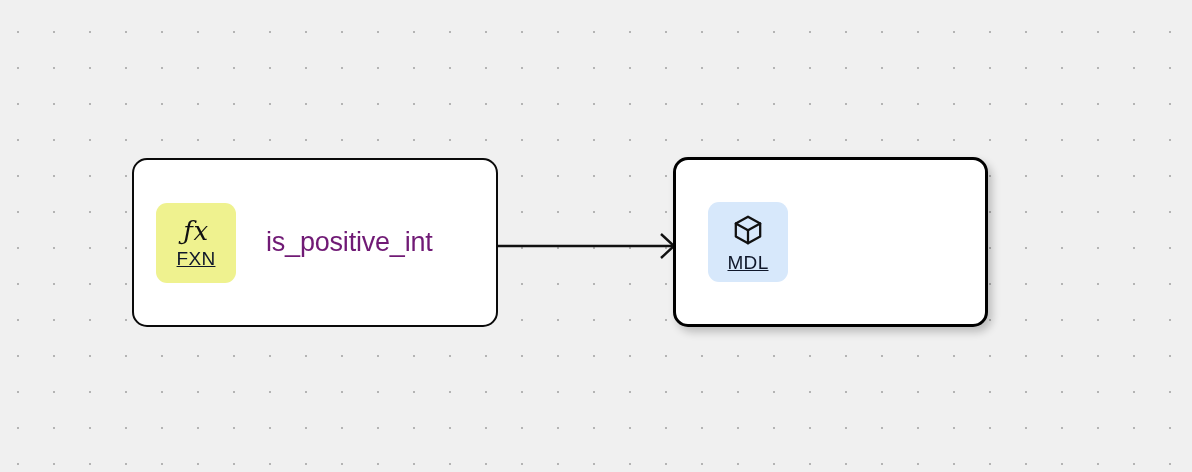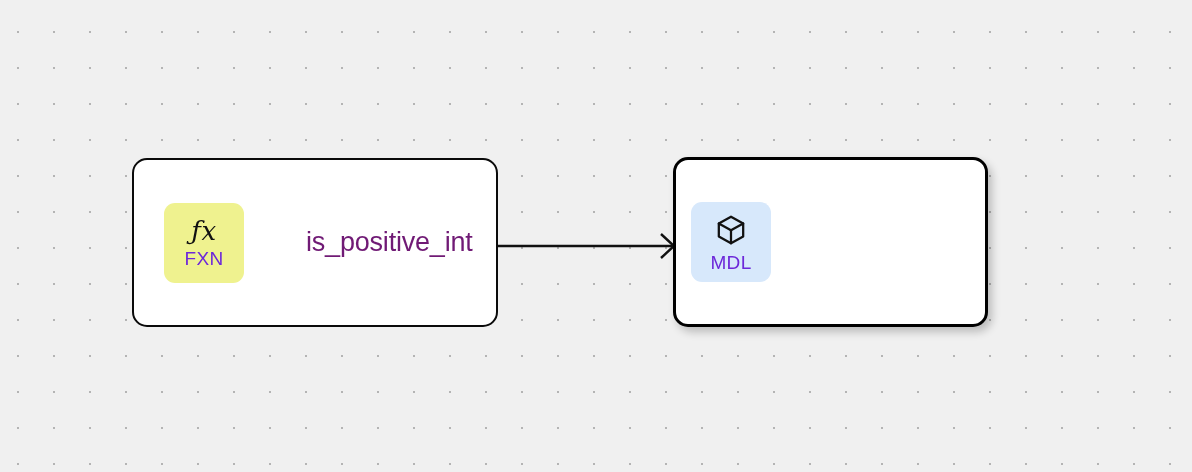--- a/index.html
+++ b/index.html
@@ -39,29 +39,28 @@
     border-width: 3px;
     border-color: #000000;
     box-shadow: 4px 5px 9px rgba(0,0,0,0.22);
   }
 
   #node-fxn {
     left: 132px;
     top: 158px;
     width: 366px;
     height: 169px;
-    padding-left: 30px;
-    gap: 32px;
+    padding-left: 22px;
   }
   #node-mdl {
     left: 673px;
     top: 157px;
     width: 315px;
     height: 170px;
-    padding-left: 15px;
+    padding-left: 32px;
   }
 
   
   .badge {
     box-sizing: border-box;
     width: 80px;
     height: 80px;
     border-radius: 11px;
     display: flex;
     flex-direction: column;
@@ -82,22 +81,23 @@
     margin-bottom: 5px;
   }
   .badge-cube {
     margin-bottom: 6px;
     display: flex;
   }
   .badge-label {
     font-family: "Liberation Sans", sans-serif;
     font-size: 19px;
     line-height: 1;
-    color: #6d28d9;
+    color: #0f172a;
     letter-spacing: 0.3px;
+    text-decoration: underline;
   }
 
   #badge-fxn { background: #eff28f; }
   #badge-mdl { background: #d7e8fb; }
 
   
   .node-title {
     font-family: "Liberation Sans", sans-serif;
     font-size: 27px;
     color: #701a75;

